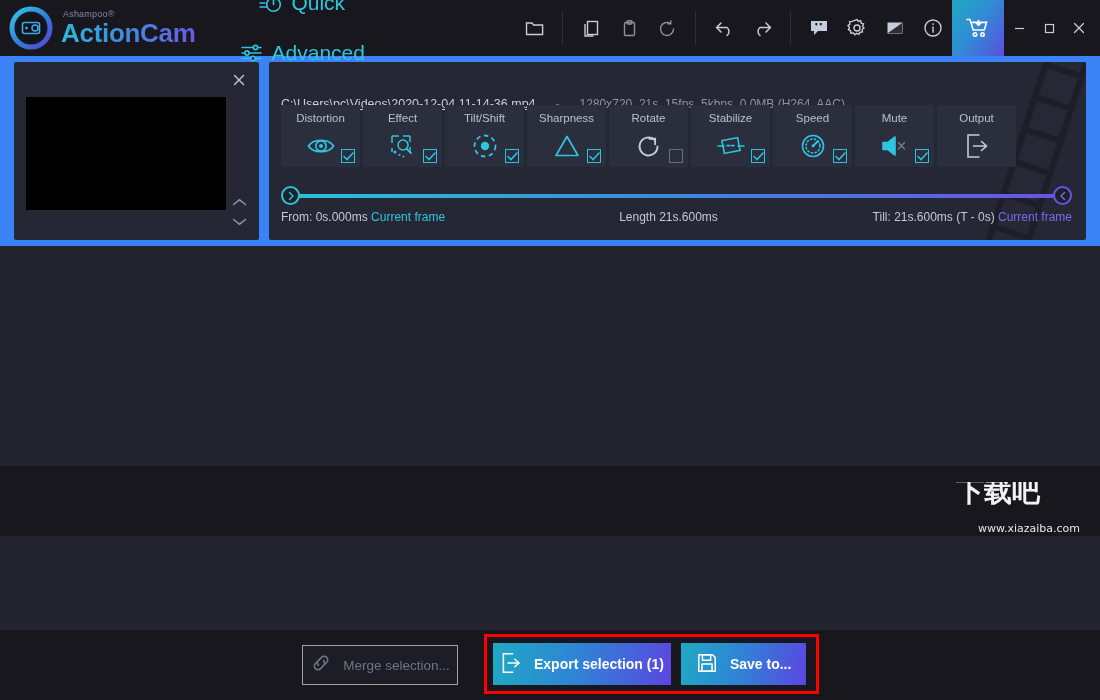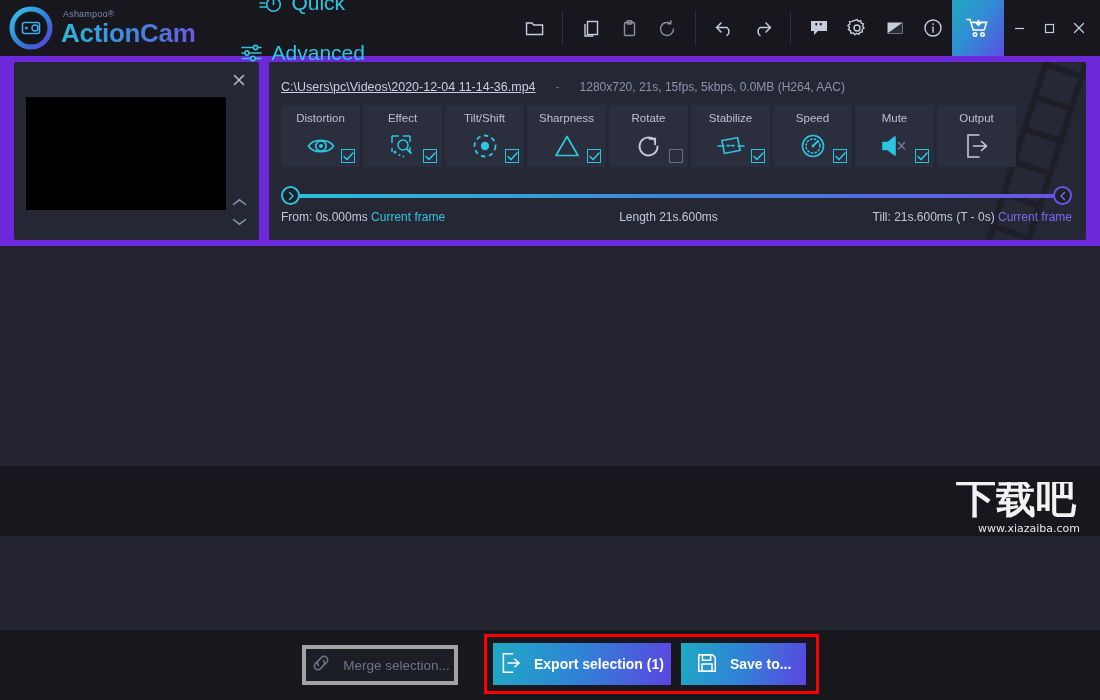--- a/index.html
+++ b/index.html
@@ -2,21 +2,21 @@
 <html><head>
 <meta charset="utf-8">
 <style>
   * { box-sizing: border-box; margin: 0; padding: 0; }
   html, body {
     width: 1100px; height: 700px;
     background: #17171d;
     font-family: "Liberation Sans", sans-serif;
     overflow: hidden;
   }
-  #app { position: relative; width: 1100px; height: 536px; background: #6d28d9; }
+  #app { position: relative; width: 1100px; height: 536px; background: #3b82f6; }
 
   
   .titlebar {
     position: absolute; top: 0; left: 0; width: 1100px; height: 56px;
     background: #17171d;
     display: flex; align-items: center;
   }
   .logo-wrap { display: flex; align-items: center; padding-left: 9px; }
   .logo-mark { width: 44px; height: 44px; flex: 0 0 44px; }
   .brand { margin-left: 8px; line-height: 1; }
@@ -82,21 +82,21 @@
   .filmstrip { position: absolute; right: -10px; top: -8px; width: 140px; height: 200px; pointer-events: none; }
 
   .file-row {
     position: absolute; left: 12px; top: 18px; display: flex; align-items: baseline; gap: 20px;
     white-space: nowrap;
   }
   .file-path {
     color: #c9cede; font-size: 12.5px; text-decoration: underline; cursor: pointer;
   }
   .file-dash { color: #6e7487; font-size: 12px; }
-  .file-meta { color: #8e93a6; font-size: 12px; }
+  .file-meta { color: #8e93a6; font-size: 12px; margin-top: 17px; }
 
   .tools-row {
     position: absolute; left: 12px; top: 43px; display: flex; gap: 3px;
   }
   .tool {
     width: 79px; height: 62px; background: #2b2e3c; position: relative; cursor: pointer;
   }
   .tool-label {
     position: absolute; top: 7px; left: 0; right: 0; text-align: center;
     color: #b9c0d2; font-size: 11.5px;
@@ -140,21 +140,21 @@
   .bottombar {
     position: absolute; left: 0; bottom: 0; width: 1100px; height: 70px;
     background: #17171d;
   }
   .canvas-area {
     position: absolute; left: 0; top: 246px; width: 1100px; height: 384px;
     background: #232430;
   }
   .merge-btn {
     position: absolute; left: 302px; top: 645px; width: 156px; height: 40px;
-    border: 4px solid #a3a3a3; background: #1c1d25;
+    border: 1px solid #a3a3a3; background: #1c1d25;
     display: flex; align-items: center; justify-content: center; gap: 11px;
     cursor: pointer;
   }
   .merge-label { color: #6f7488; font-size: 13.5px; }
 
   .redbox {
     position: absolute; left: 484px; top: 634px; width: 335px; height: 60px;
     border: 3px solid #ff0000; background: transparent;
   }
   .action-row {
@@ -167,21 +167,21 @@
   }
   .grad-btn.small { padding: 0 15px; }
 
   
   .watermark {
     position: absolute; right: 0; bottom: 0; width: 148px; height: 54px;
     overflow: hidden; pointer-events: none;
   }
   .wm-cn {
     position: absolute; left: 4px; top: -4px;
-    font-family: "DejaVu Sans", sans-serif; font-size: 40px; font-weight: bold;
+    font-family: "DejaVu Sans", sans-serif; font-size: 28px; font-weight: bold;
     color: #f2f2f2; letter-spacing: 0px; line-height: 1;
   }
   .wm-url {
     position: absolute; left: 26px; bottom: 1px;
     font-size: 11px; color: #e8e8e8; font-family: "DejaVu Sans", sans-serif;
   }
 </style>
 </head>
 <body>
 

